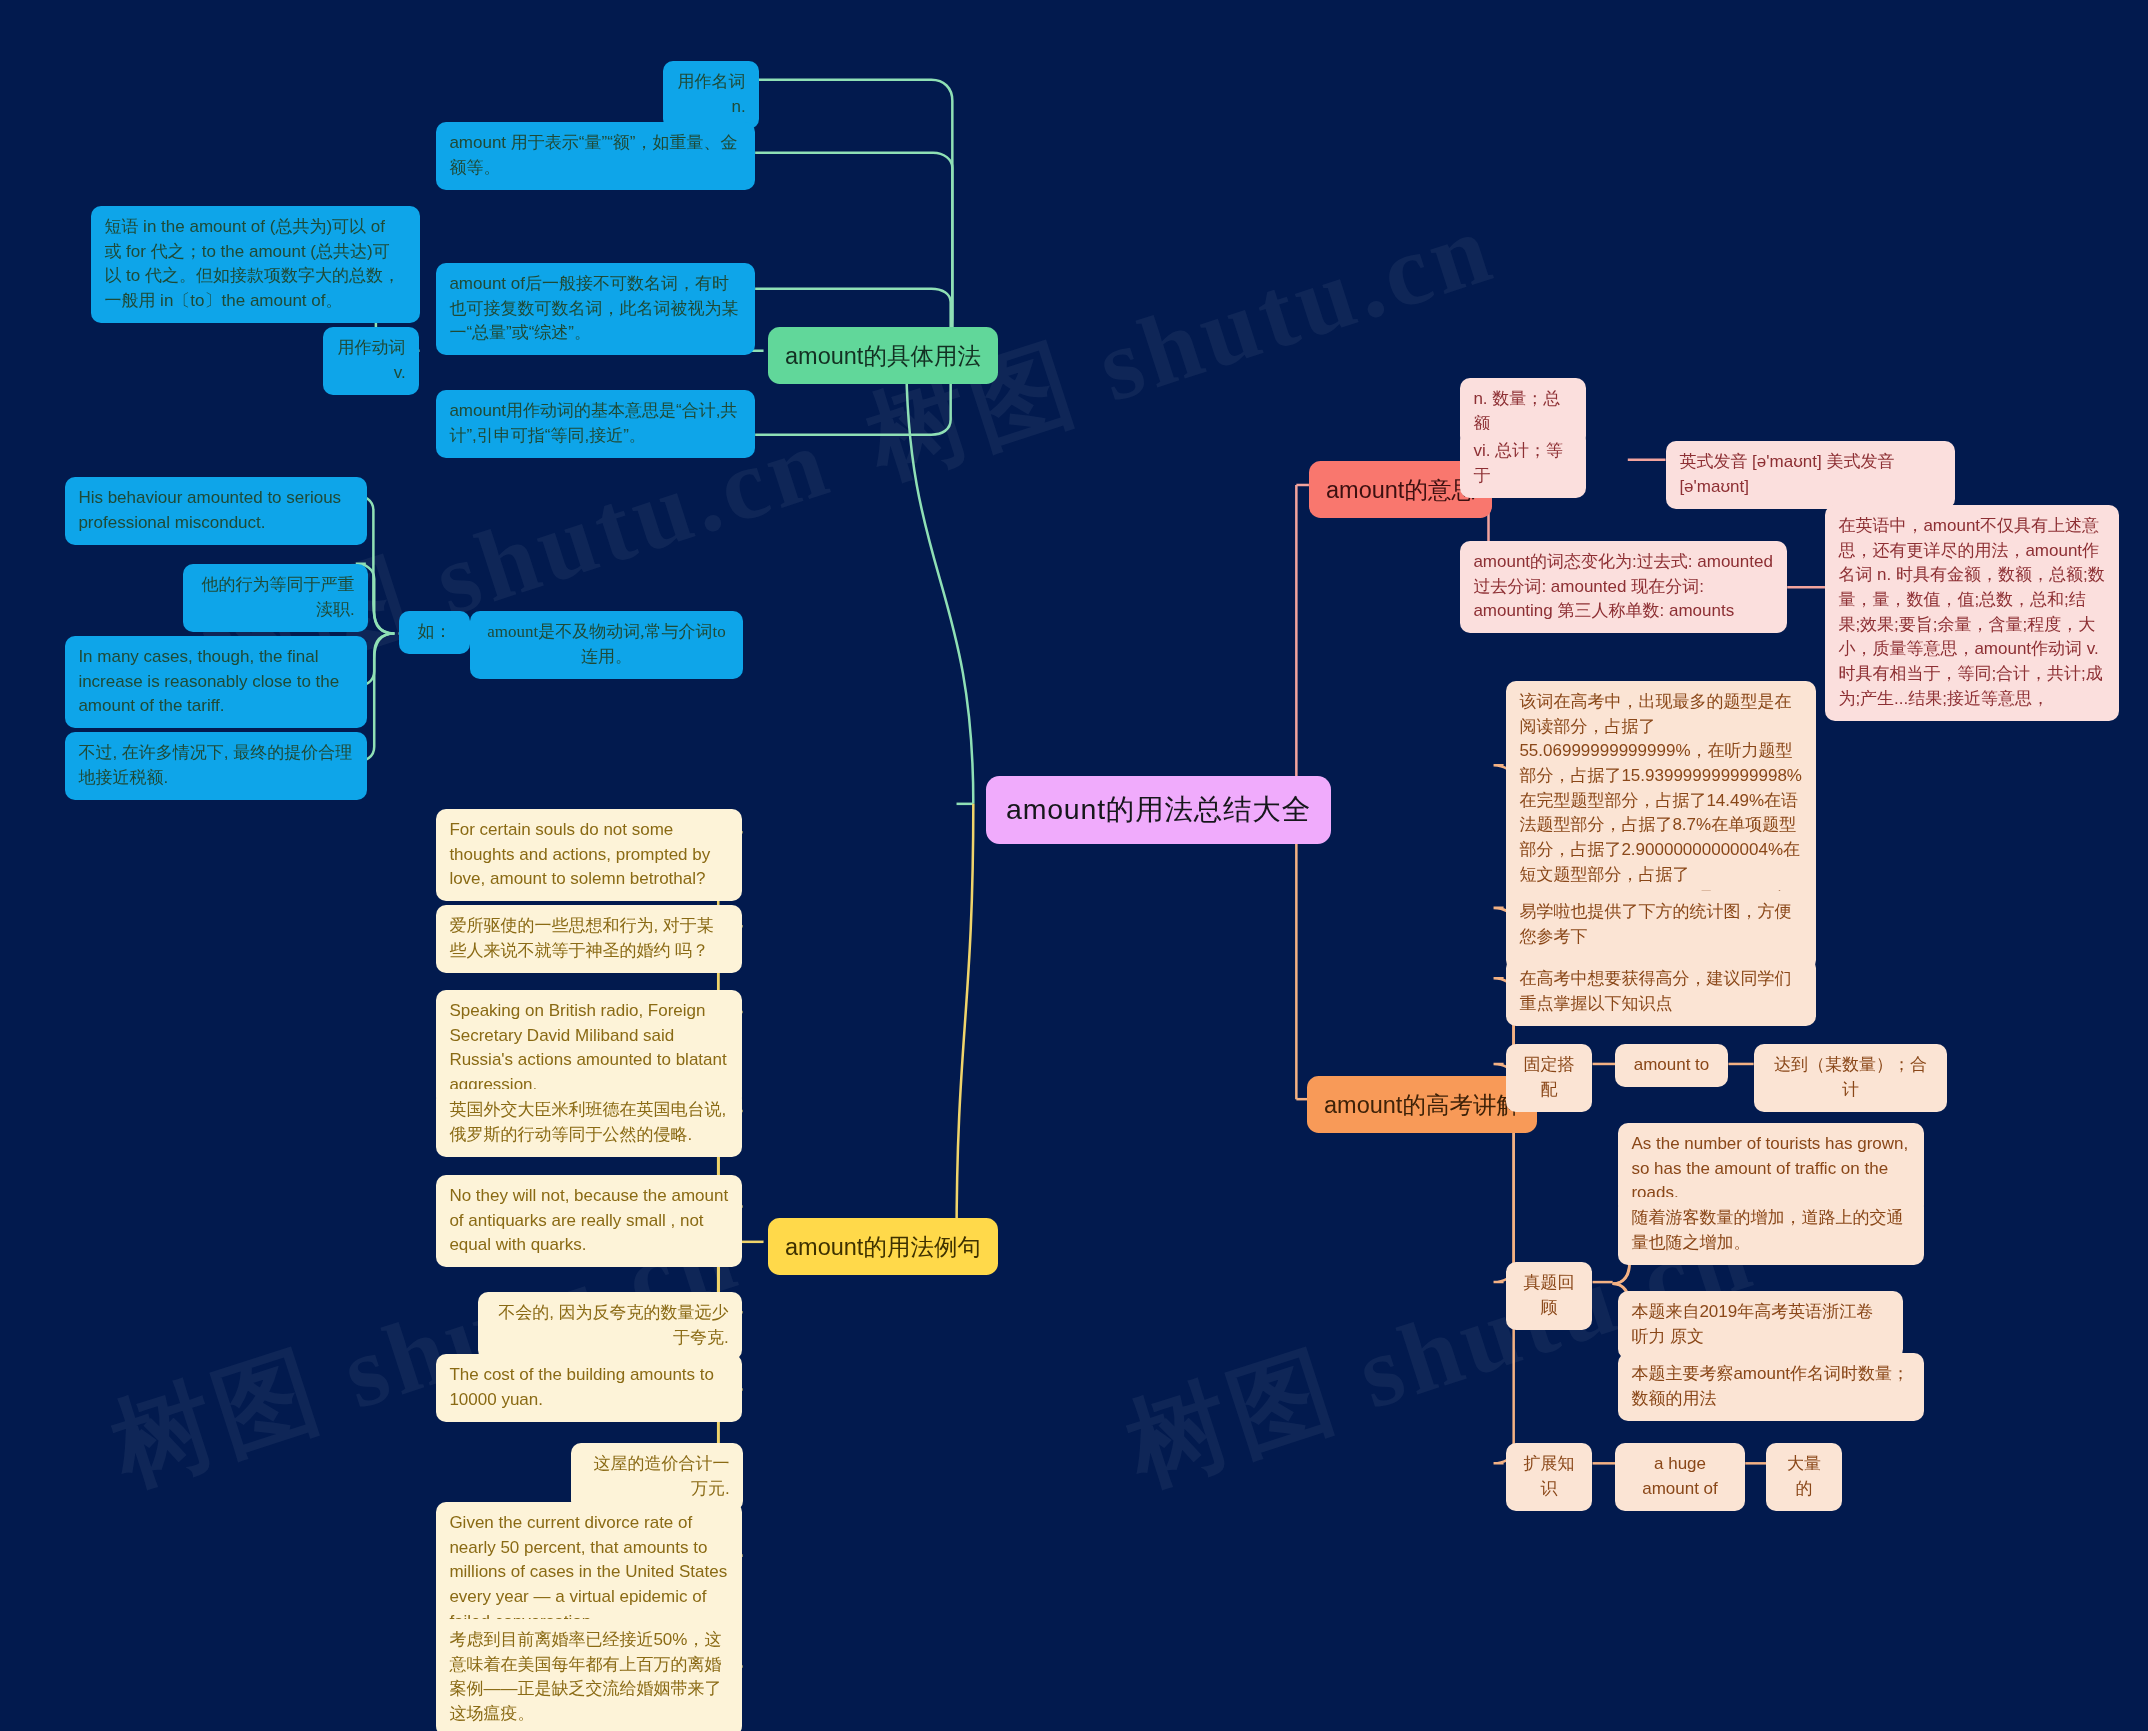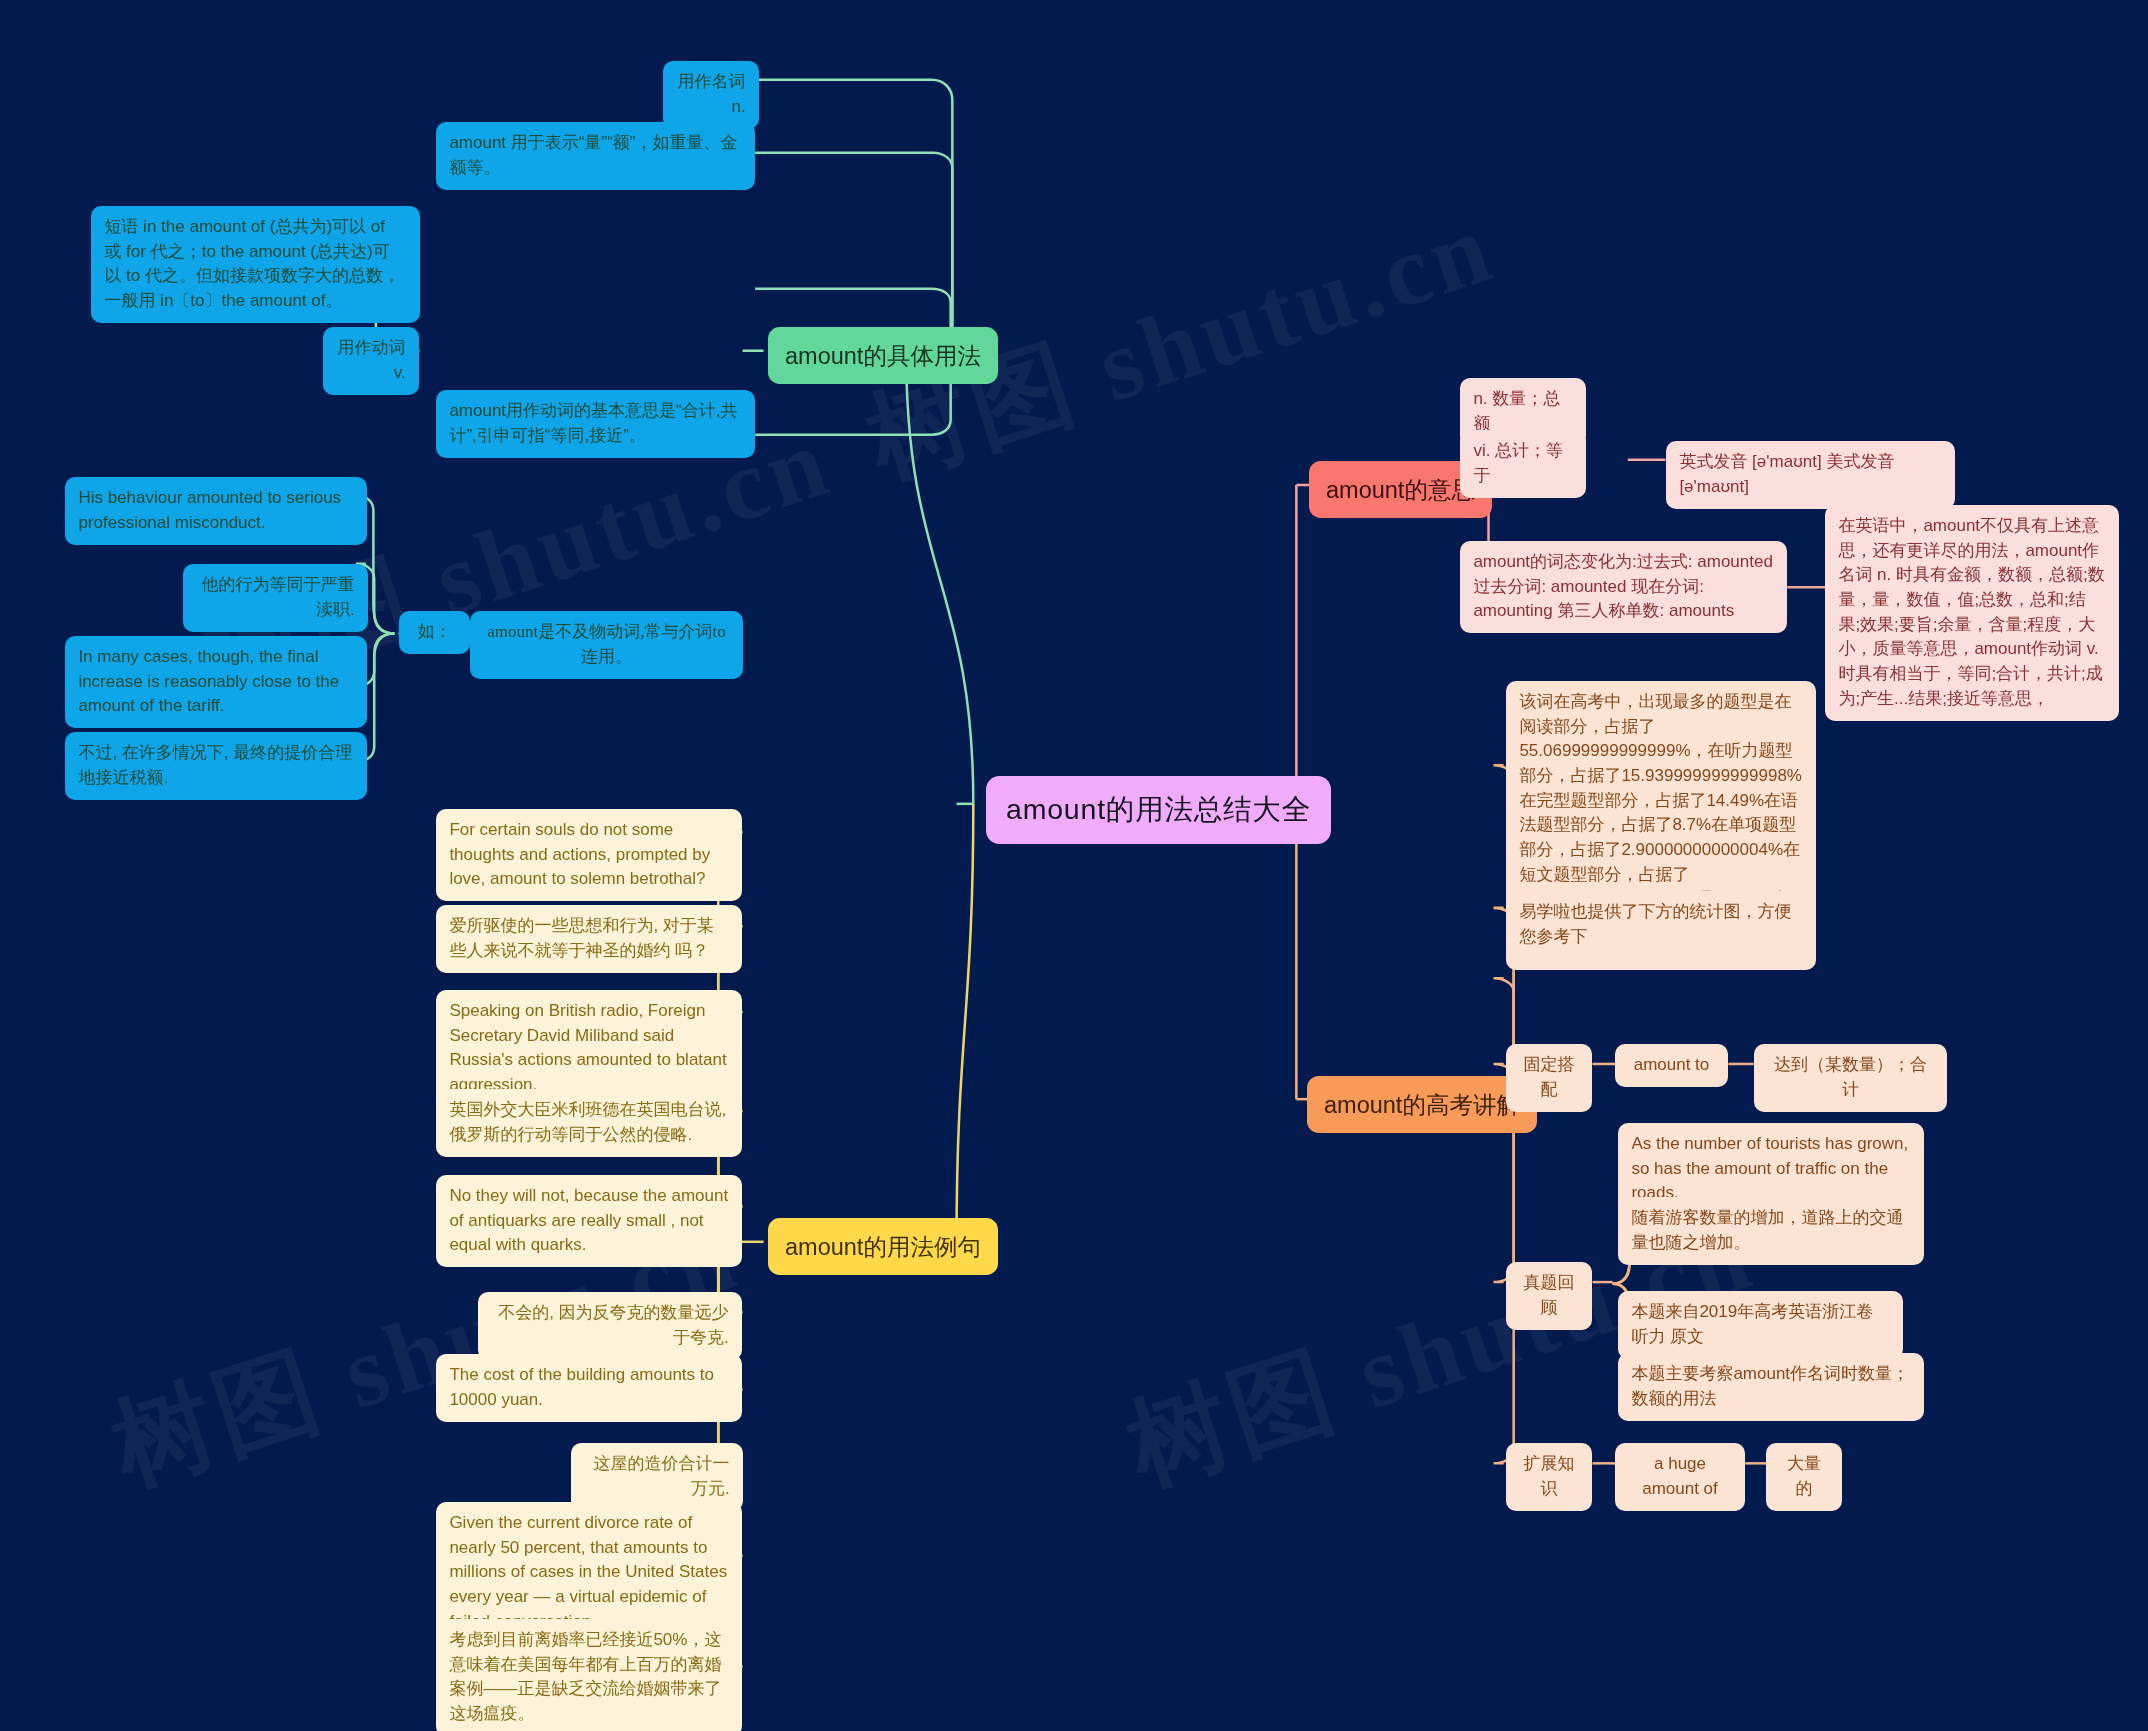--- a/index.html
+++ b/index.html
@@ -132,20 +132,21 @@
   </svg>
 
   <div class="node root" style="left:986px; top:776px;">amount的用法总结大全</div>
 
   <div class="node b-green" style="left:768px; top:327px;">amount的具体用法</div>
 
   <div class="node n-green ta-r" style="left:663px; top:61px; width:96px;">用作名词 n.</div>
 
   <div class="node n-green" style="left:436px; top:122px; width:319px;">amount 用于表示“量”“额”，如重量、金额等。</div>
 
+  <div class="node n-green" style="left:436px; top:263px; width:319px;">amount of后一般接不可数名词，有时也可接复数可数名词，此名词被视为某一“总量”或“综述”。</div>
 
   <div class="node n-green" style="left:436px; top:390px; width:319px;">amount用作动词的基本意思是“合计,共计”,引申可指“等同,接近”。</div>
 
   <div class="node n-green ta-r" style="left:323px; top:327px; width:96px;">用作动词 v.</div>
 
   <div class="node n-green" style="left:91px; top:206px; width:329px;">短语 in the amount of (总共为)可以 of 或 for 代之；to the amount (总共达)可以 to 代之。但如接款项数字大的总数，一般用 in〔to〕the amount of。</div>
 
   <div class="node n-green ta-c" style="left:399px; top:611px; width:71px;">如：</div>
 
   <div class="node n-green ta-c" style="left:470px; top:611px; width:273px;font-family:Liberation Serif, serif;">amount是不及物动词,常与介词to连用。</div>
@@ -173,20 +174,21 @@
   <div class="node n-red" style="left:1460px; top:378px; width:126px;">n. 数量；总额</div>
   <div class="node n-red" style="left:1460px; top:430px; width:126px;">vi. 总计；等于</div>
   <div class="node n-red" style="left:1666px; top:441px; width:289px;">英式发音 [ə'maʊnt] 美式发音 [ə'maʊnt]</div>
   <div class="node n-red" style="left:1460px; top:541px; width:327px;">amount的词态变化为:过去式: amounted 过去分词: amounted 现在分词: amounting 第三人称单数: amounts</div>
   <div class="node n-red" style="left:1825px; top:505px; width:294px;">在英语中，amount不仅具有上述意思，还有更详尽的用法，amount作名词 n. 时具有金额，数额，总额;数量，量，数值，值;总数，总和;结果;效果;要旨;余量，含量;程度，大小，质量等意思，amount作动词 v. 时具有相当于，等同;合计，共计;成为;产生...结果;接近等意思，</div>
 
   <div class="node b-orange" style="left:1307px; top:1076px;">amount的高考讲解</div>
 
   <div class="node n-orange" style="left:1506px; top:681px; width:310px;">该词在高考中，出现最多的题型是在阅读部分，占据了55.06999999999999%，在听力题型部分，占据了15.939999999999998%在完型题型部分，占据了14.49%在语法题型部分，占据了8.7%在单项题型部分，占据了2.90000000000004%在短文题型部分，占据了2.90000000000004%可见amount在阅读题型中是经常考到的，各位同学需要重点注意下</div>
   <div class="node n-orange" style="left:1506px; top:891px; width:310px;">易学啦也提供了下方的统计图，方便您参考下</div>
+  <div class="node n-orange" style="left:1506px; top:958px; width:310px;">在高考中想要获得高分，建议同学们重点掌握以下知识点</div>
 
   <div class="node n-orange ta-c" style="left:1506px; top:1044px; width:86px;">固定搭配</div>
   <div class="node n-orange ta-c" style="left:1615px; top:1044px; width:113px;">amount to</div>
   <div class="node n-orange ta-c" style="left:1754px; top:1044px; width:193px;">达到（某数量）；合计</div>
 
   <div class="node n-orange ta-c" style="left:1506px; top:1262px; width:86px;">真题回顾</div>
   <div class="node n-orange" style="left:1618px; top:1123px; width:306px;">As the number of tourists has grown, so has the amount of traffic on the roads.</div>
   <div class="node n-orange" style="left:1618px; top:1197px; width:306px;">随着游客数量的增加，道路上的交通量也随之增加。</div>
   <div class="node n-orange" style="left:1618px; top:1291px; width:285px;">本题来自2019年高考英语浙江卷 听力 原文</div>
   <div class="node n-orange" style="left:1618px; top:1353px; width:306px;">本题主要考察amount作名词时数量；数额的用法</div>

